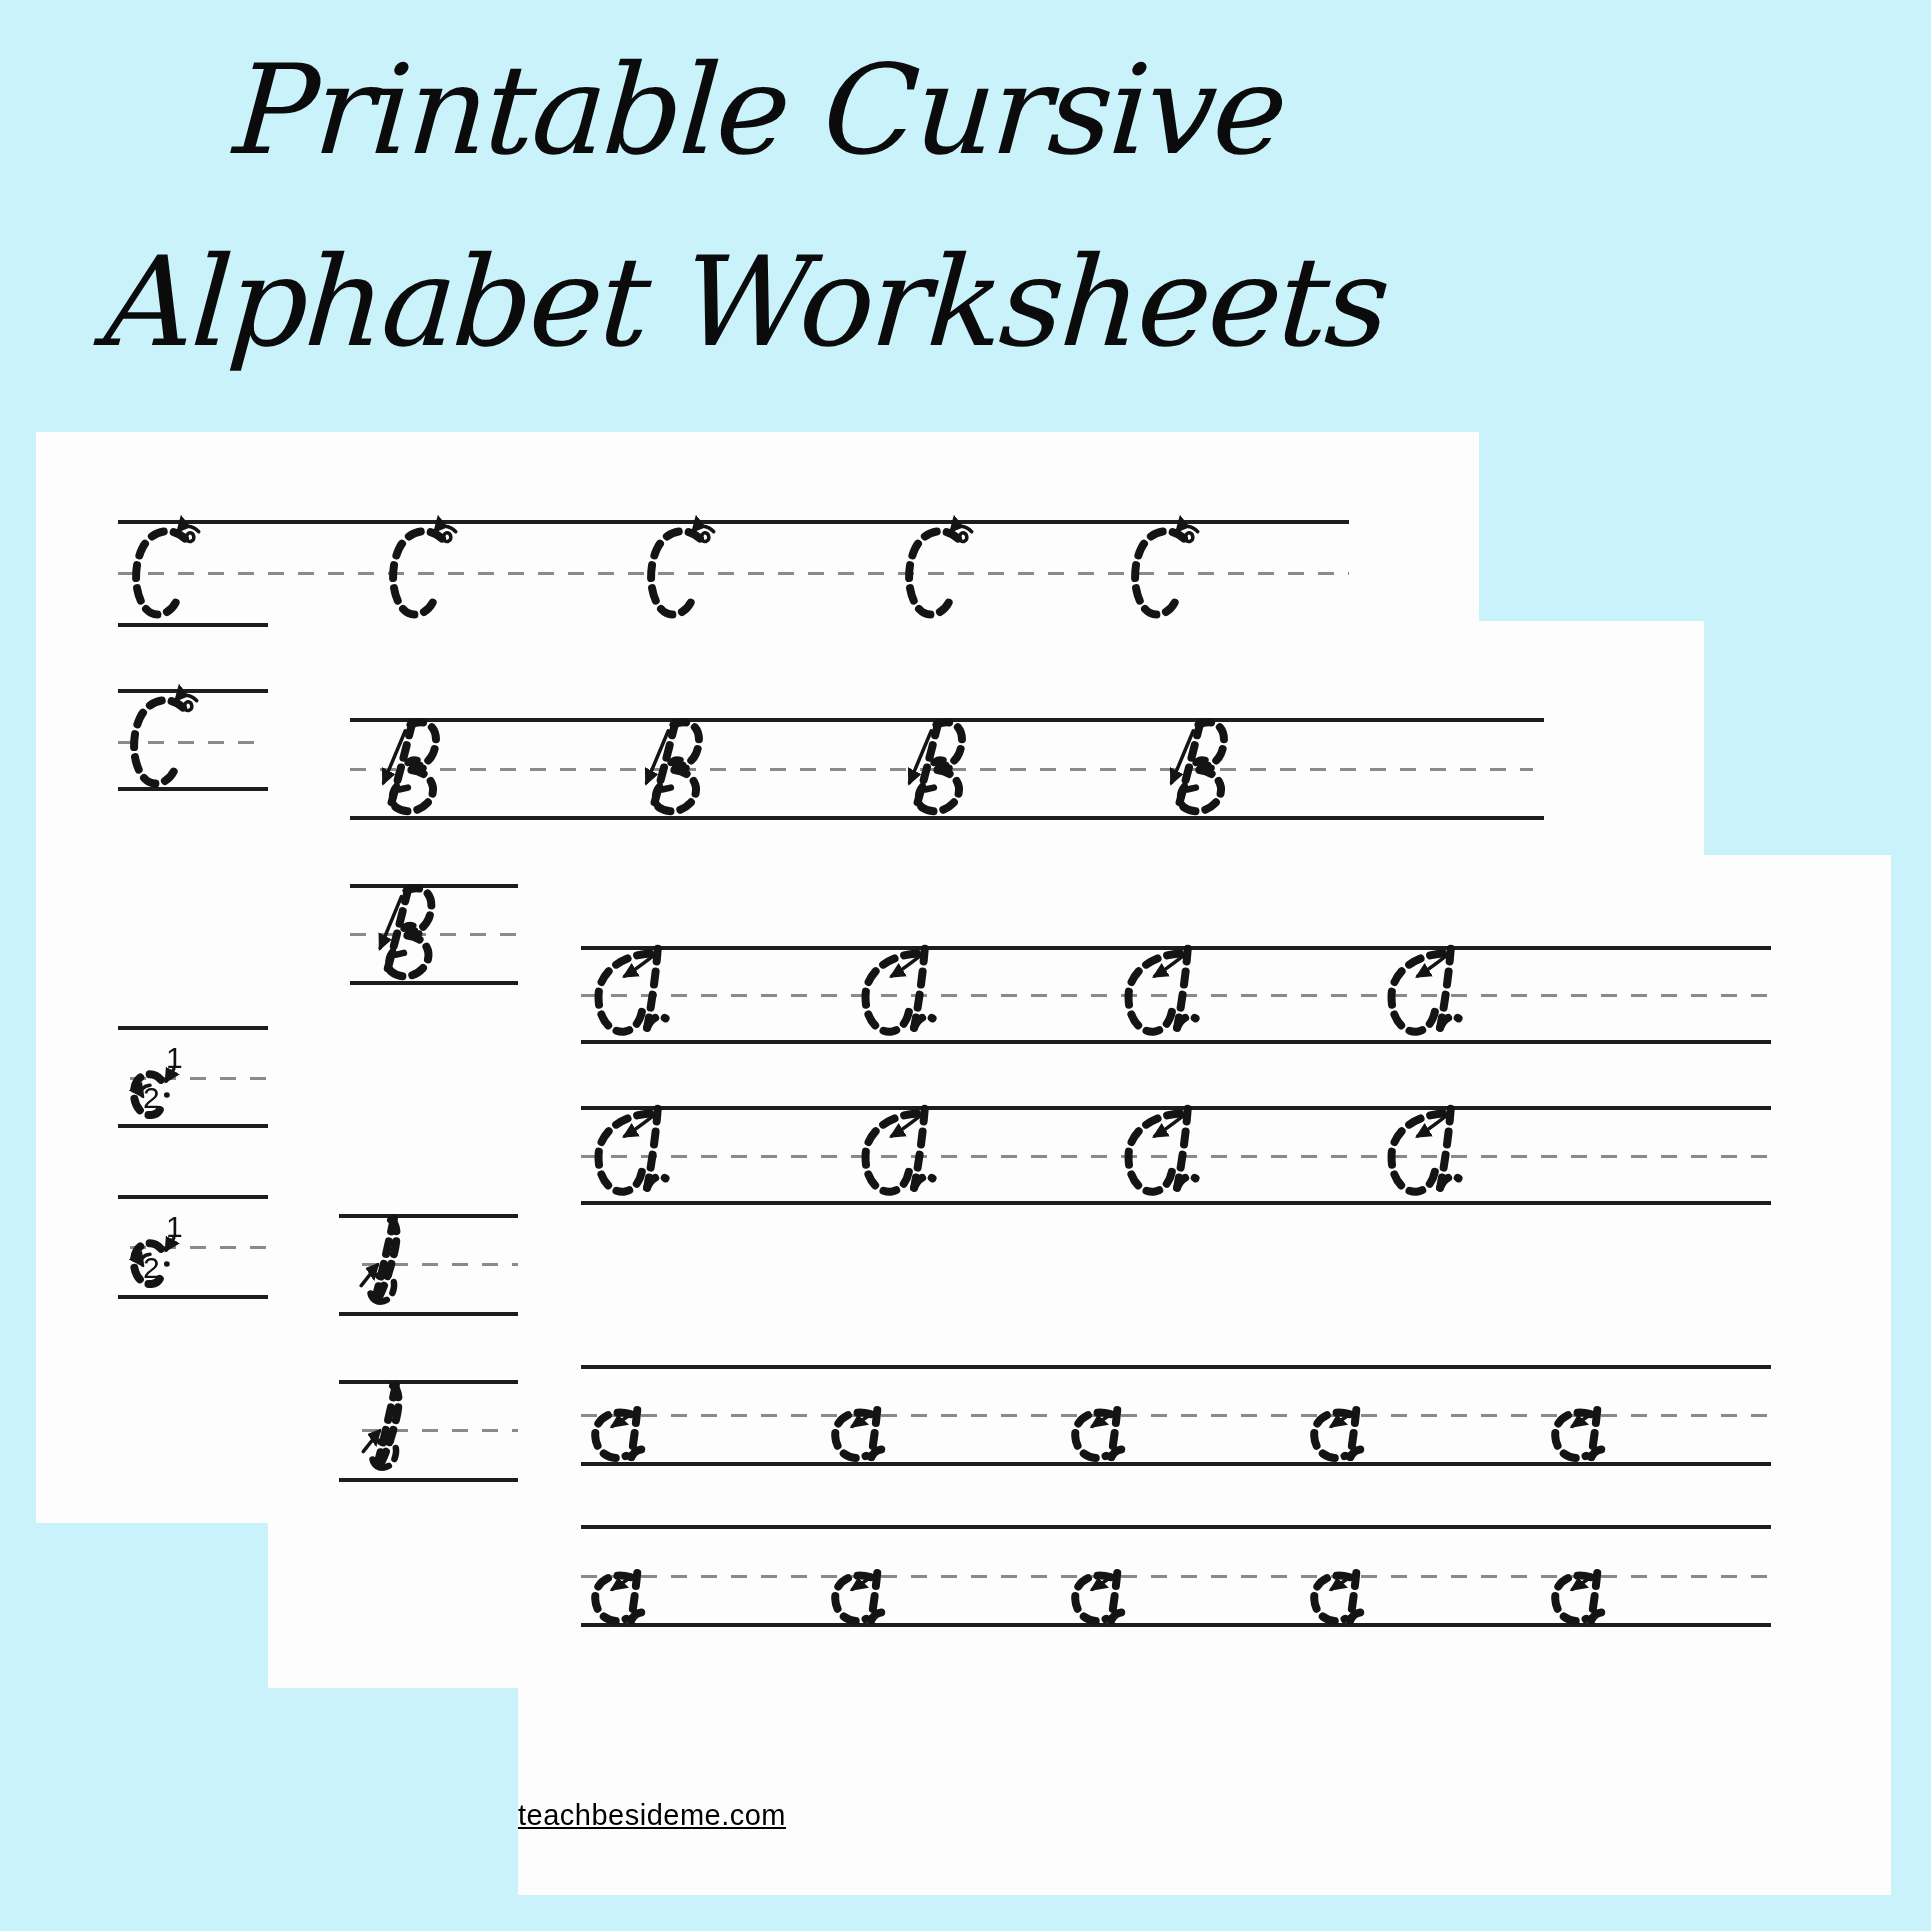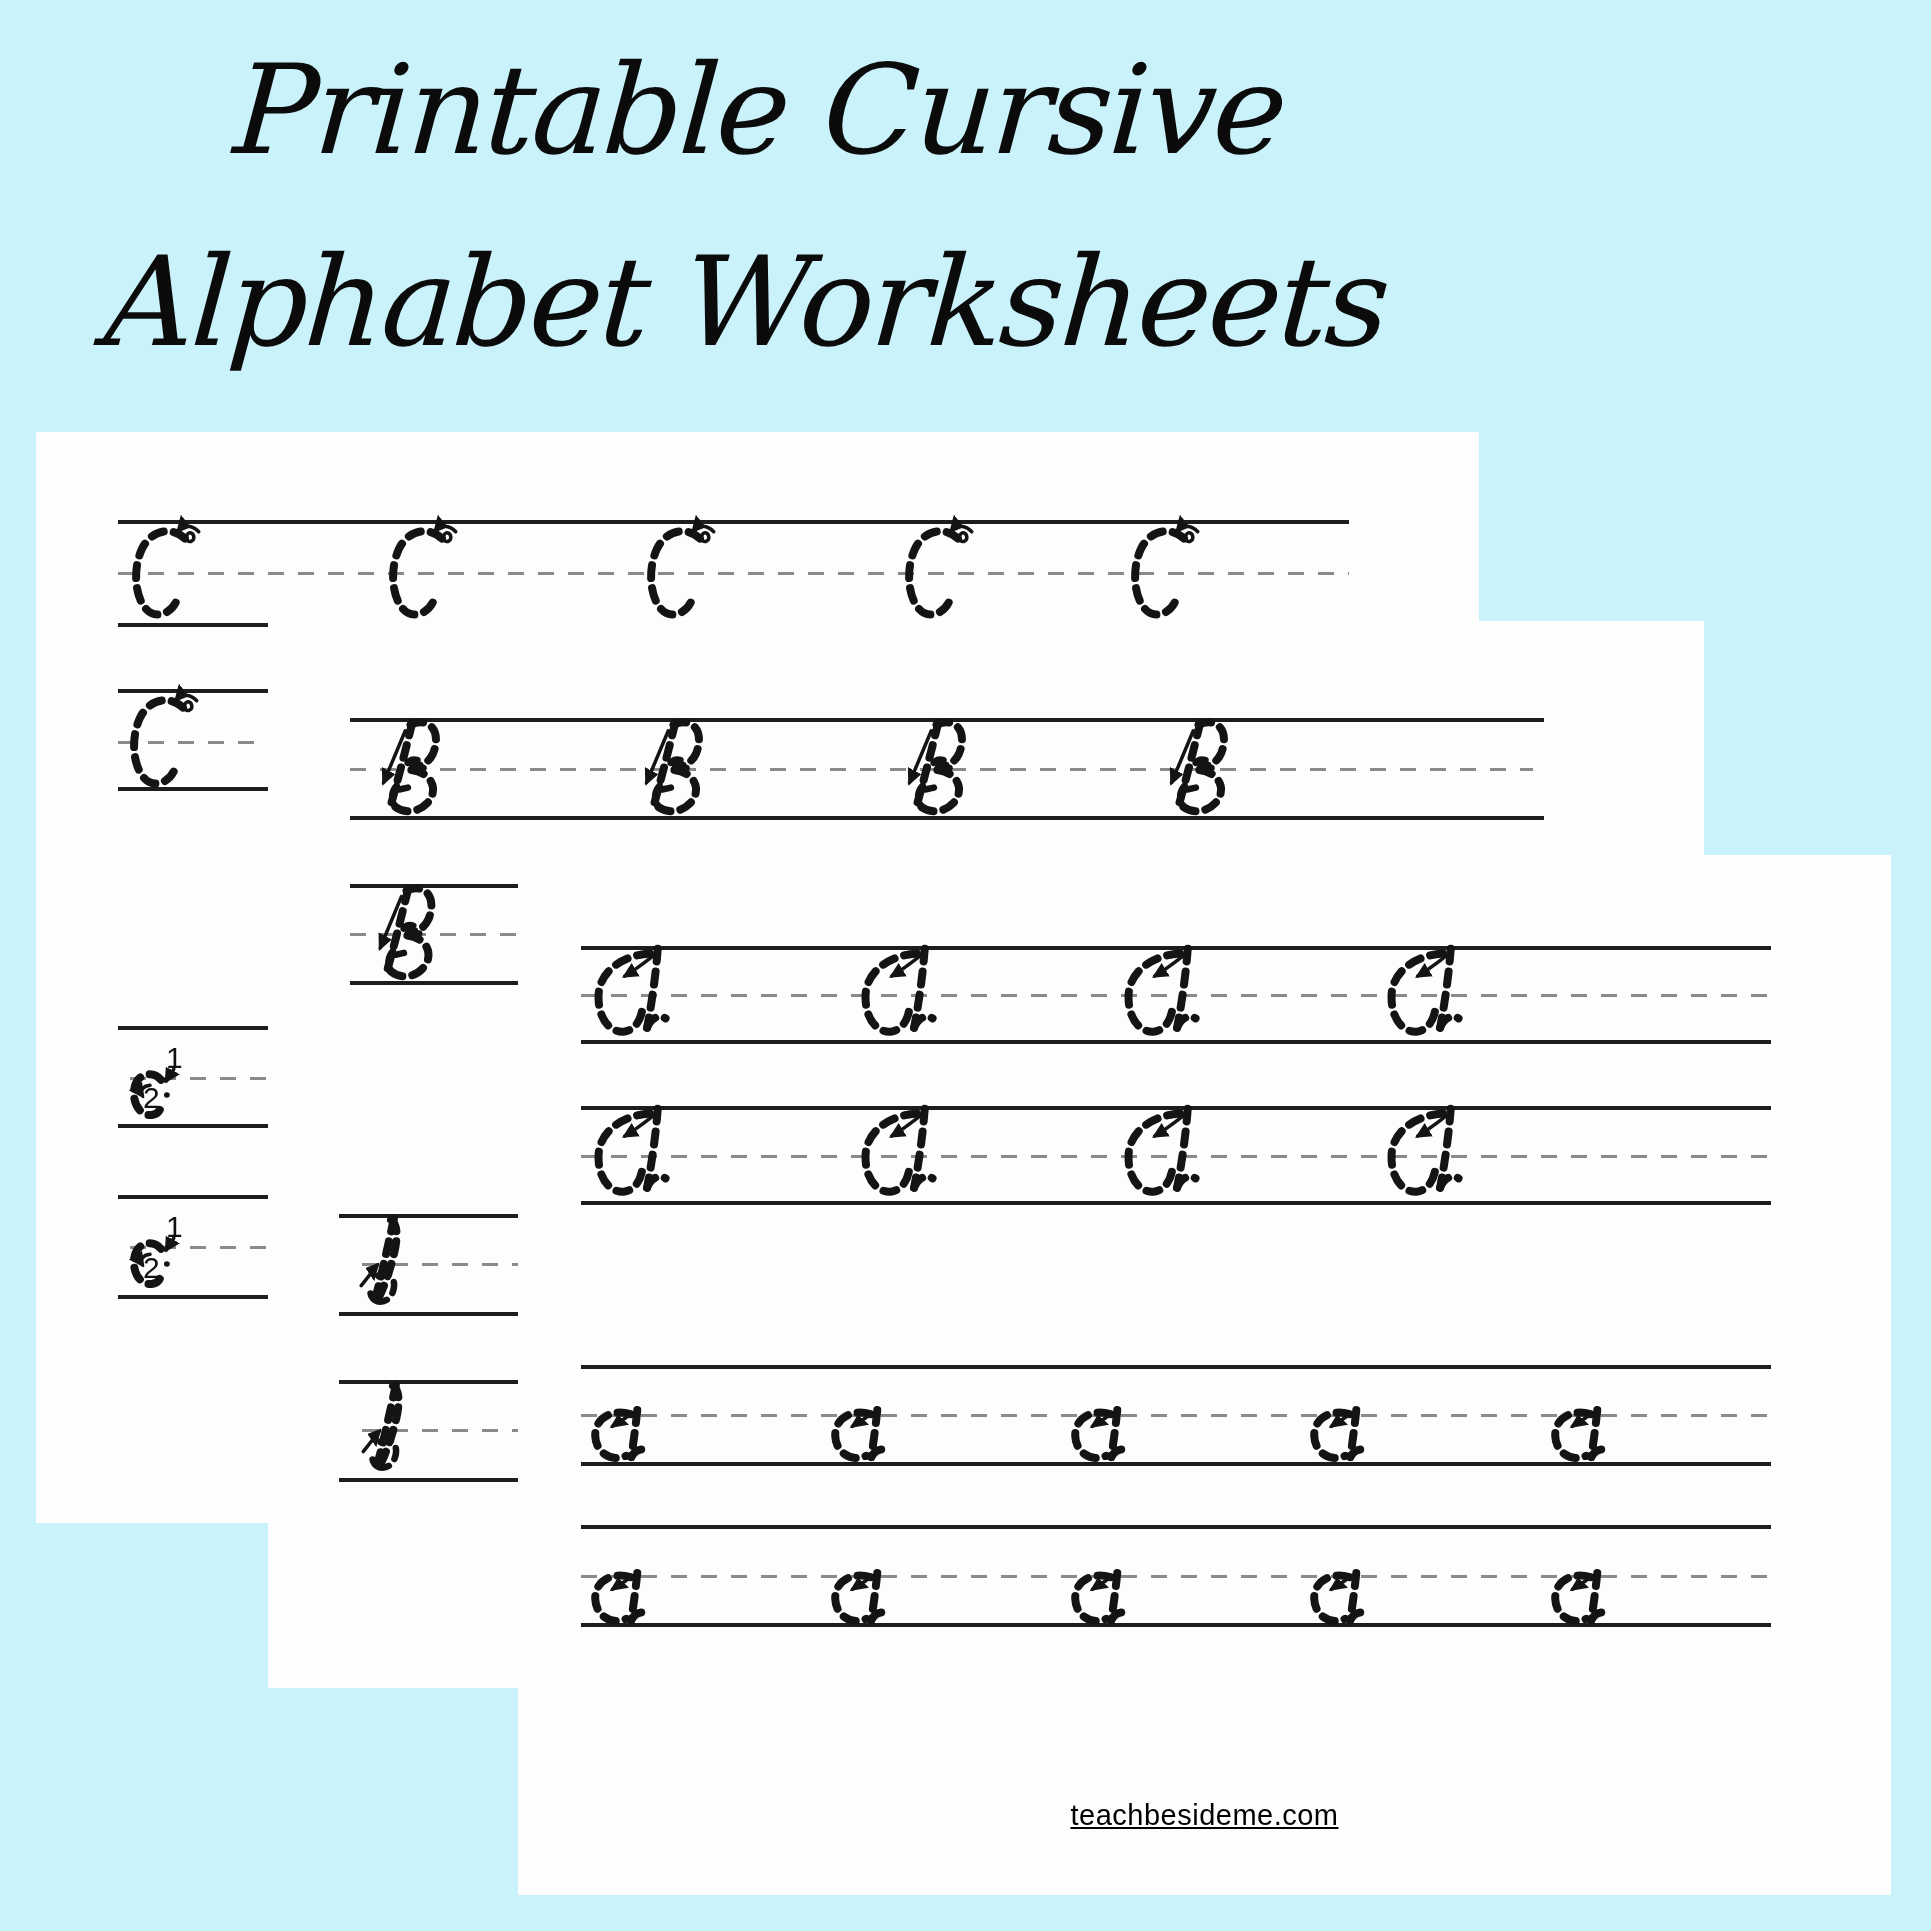--- a/index.html
+++ b/index.html
@@ -17,21 +17,21 @@
     transform:skewX(-4deg);
   }
   .row{position:absolute;}
   .solid-line{position:absolute;height:3.9px;background:#1d1d1d;}
   .dash-line{position:absolute;height:2.9px;
     background:repeating-linear-gradient(90deg,#8a8a8a 0 16.4px,rgba(0,0,0,0) 16.4px 30px);}
   .letters{position:absolute;}
   .digit{position:absolute;color:#111;font-size:30px;font-weight:400;z-index:5;}
   .footer-url{
     position:absolute;color:#000;font-size:29px;text-decoration:underline;
-    text-align:center;letter-spacing:0.5px;
+    letter-spacing:0.5px;
   }
   .ink{fill:none;stroke:#141414;stroke-width:8px;stroke-linecap:round;
     stroke-dasharray:13 10;vector-effect:non-scaling-stroke;}
   .ink2{fill:none;stroke:#141414;stroke-width:6.5px;stroke-linecap:round;
     stroke-dasharray:11 9;vector-effect:non-scaling-stroke;}
   .guide{fill:none;stroke:#141414;stroke-width:3.5px;stroke-linecap:round;
     vector-effect:non-scaling-stroke;}
   .dotfill{fill:#141414;stroke:none;}
   svg.glyph{overflow:visible;}
 </style>

